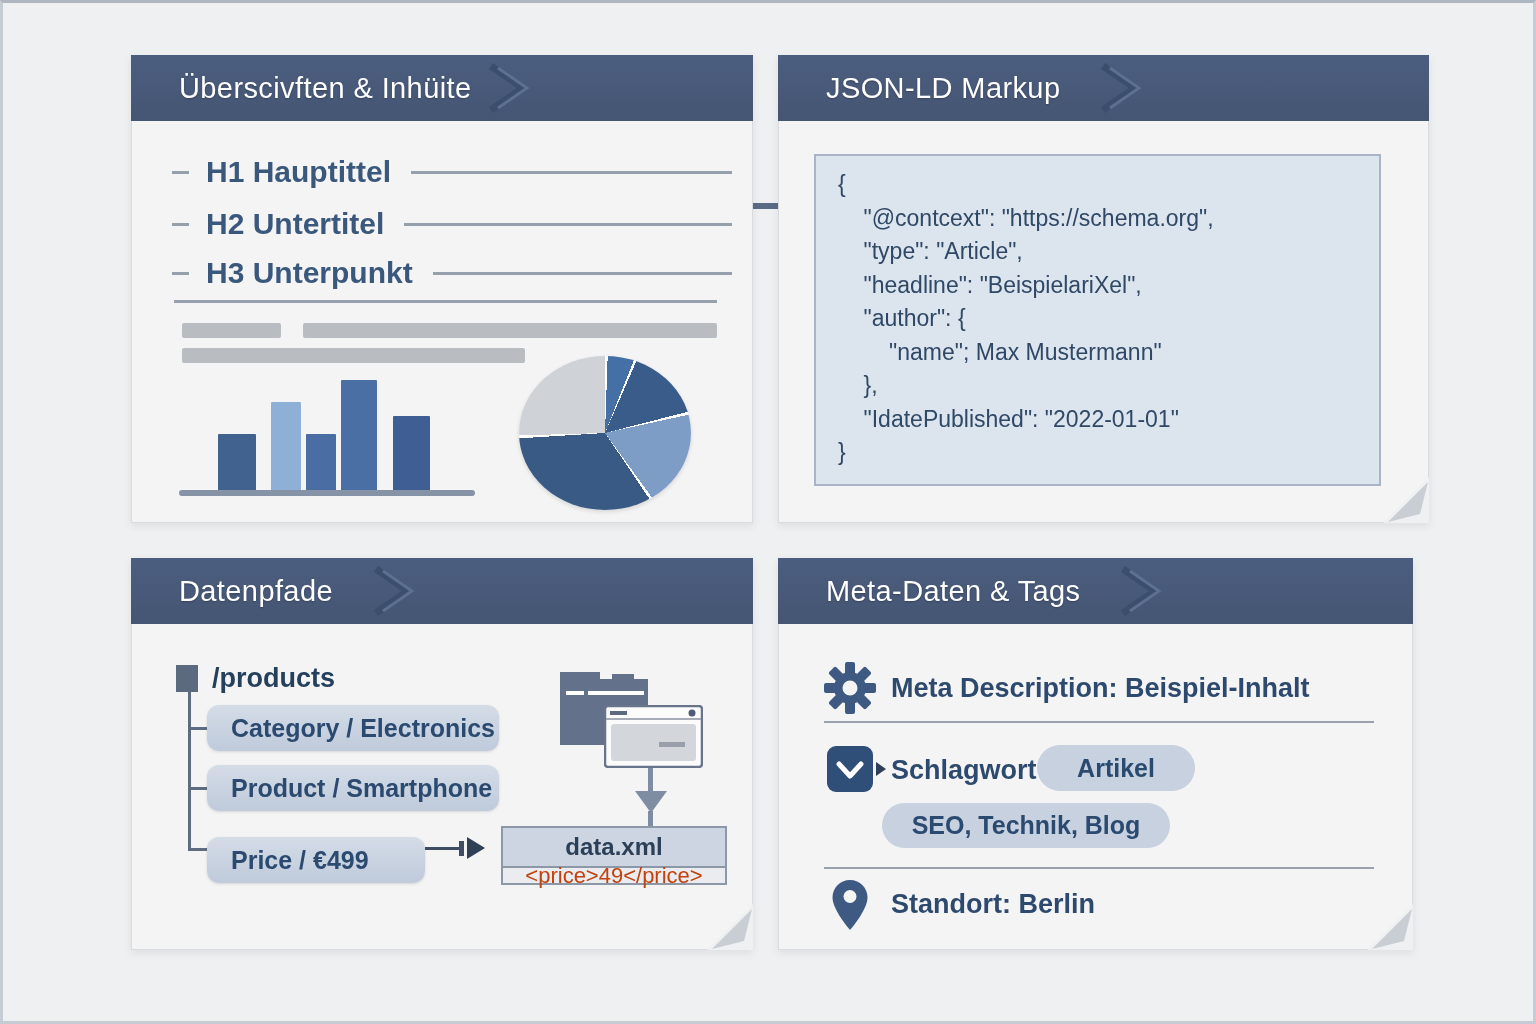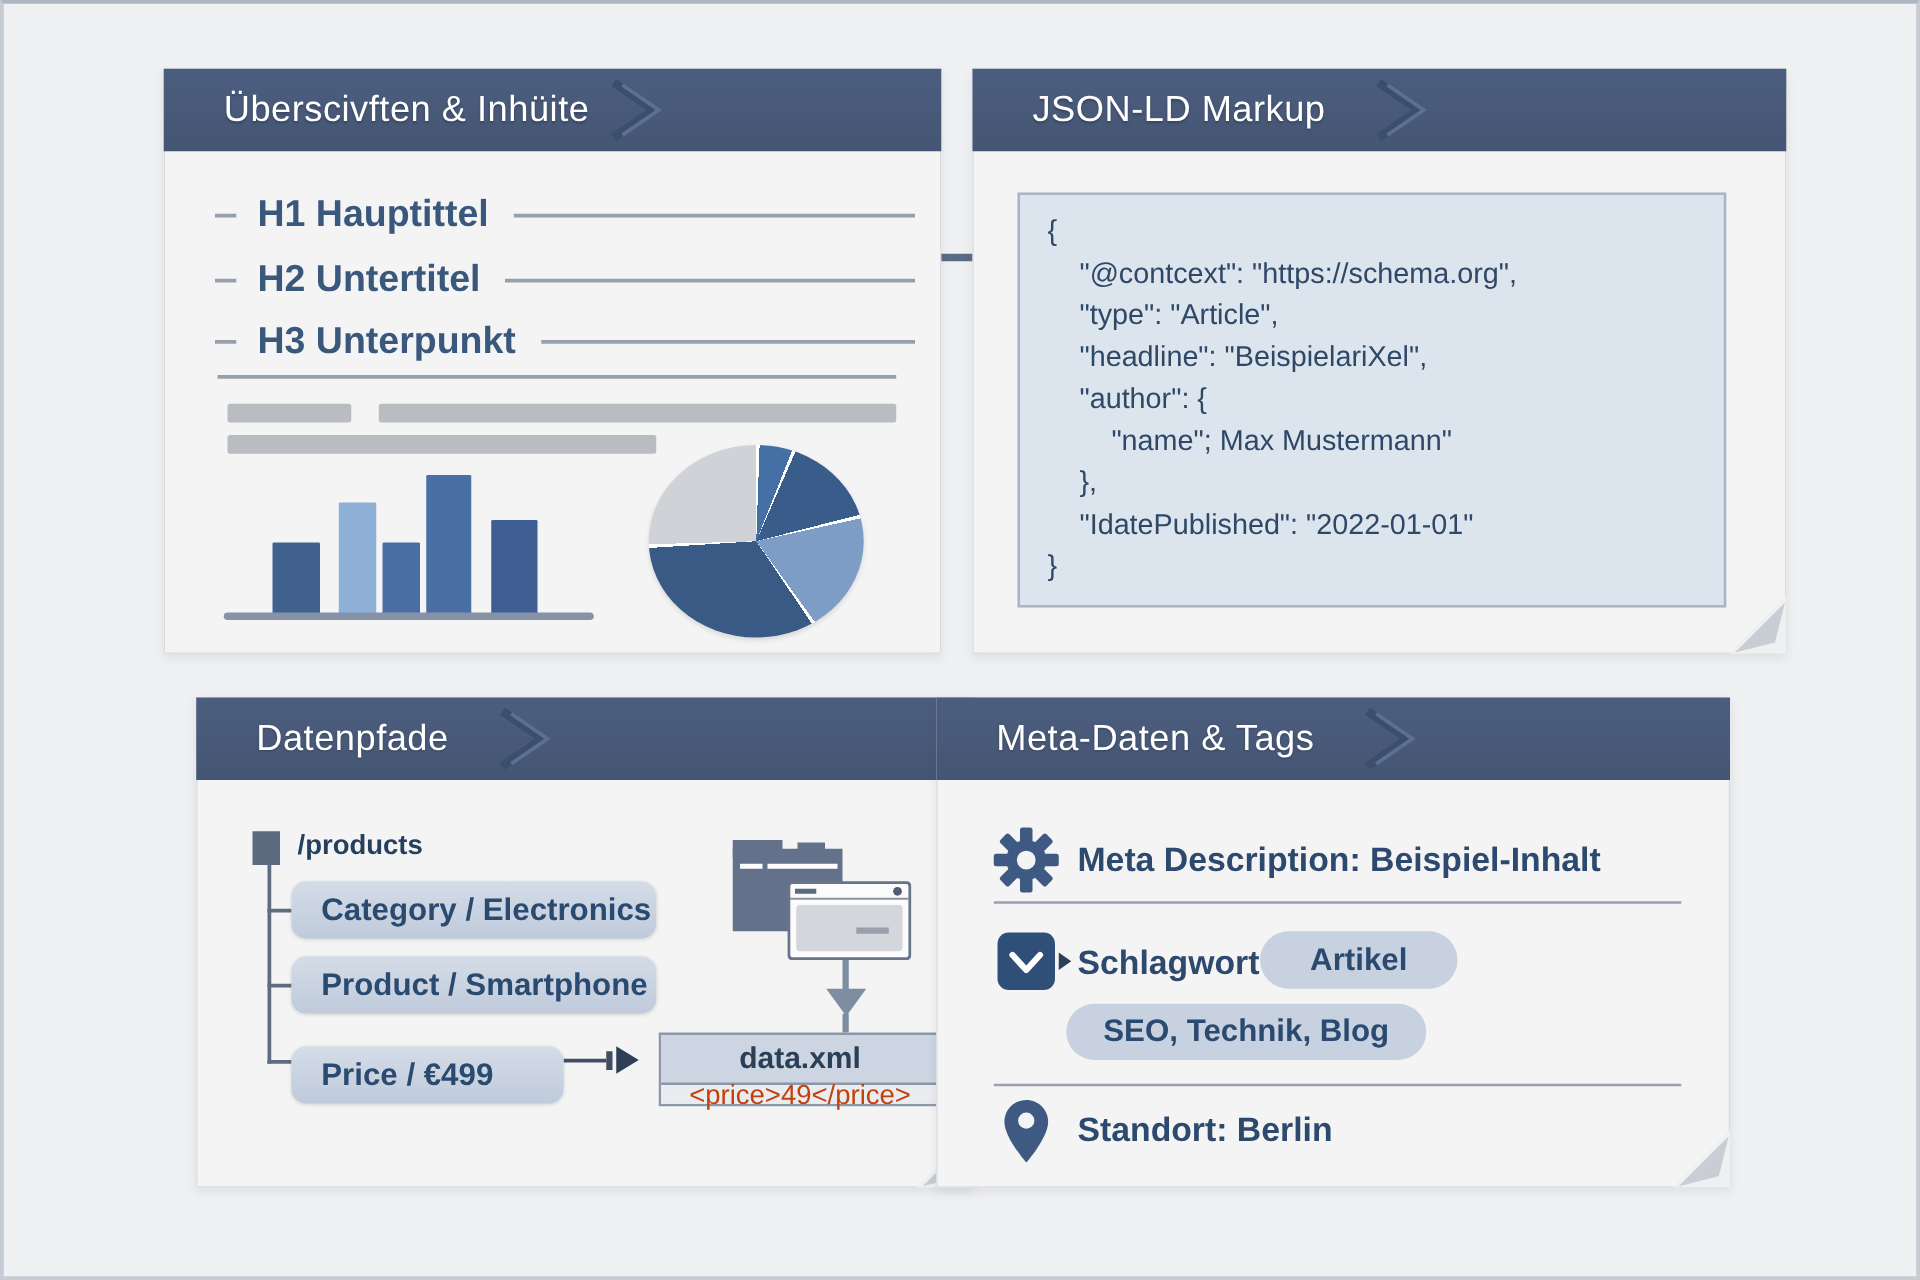--- a/index.html
+++ b/index.html
@@ -3,22 +3,22 @@
 <meta charset="utf-8">
 <style>
   html,body{margin:0;padding:0;background:#e7e8ea;}
   .page{position:relative;width:1536px;height:1024px;background:#eff0f1;
     border:3px solid #c6ccd4;border-top-color:#aeb6c2;box-sizing:border-box;overflow:hidden;
     font-family:"Liberation Sans",sans-serif;}
   .panel{position:absolute;background:#f4f4f5;border:1px solid #d9dbdf;
     box-shadow:0 3px 8px rgba(60,70,90,.10);}
   .p1{left:128px;top:52px;width:620px;height:466px;}
   .p2{left:775px;top:52px;width:633px;height:466px;padding-left:16px;}
-  .p3{left:128px;top:555px;width:620px;height:390px;margin-left:26px;}
-  .p4{left:746px;top:555px;width:633px;height:390px;}
+  .p3{left:128px;top:555px;width:620px;height:390px;}
+  .p4{left:775px;top:555px;width:633px;height:390px;}
   .band{position:absolute;left:-1px;top:-1px;right:-1px;height:66px;
     background:linear-gradient(#50628425,#00000015),#4b5d7e;display:flex;align-items:center;}
   .band-title{color:#fff;font-size:29px;font-weight:normal;padding-left:48px;
     text-shadow:0 1px 2px rgba(0,0,0,.25);letter-spacing:.4px;}
   .chev{position:absolute;top:0;}
   
   .hitem{position:absolute;left:40px;right:20px;height:36px;display:flex;align-items:center;}
   .hdash{width:17px;height:3px;background:#96a0ad;margin-right:17px;flex:none;}
   .hlabel{font-size:30px;font-weight:bold;color:#3a577c;white-space:nowrap;}
   .hline{flex:1;height:3px;background:#96a0ad;margin-left:20px;}
@@ -29,21 +29,21 @@
   .pie{position:absolute;left:387px;top:300px;width:172px;height:154px;border-radius:50%;
     box-shadow:0 2px 4px rgba(0,0,0,.12);}
   
   .codeblock{position:absolute;left:35px;top:98px;width:567px;height:332px;background:#dce4ee;
     border:2px solid #a9b5c6;box-sizing:border-box;padding:12px 0 0 22px;}
   .codeline{font-size:23px;line-height:33.5px;white-space:pre;color:#2e4866;font-weight:500;}
   .connector-line{position:absolute;left:745px;top:200px;width:72px;height:6px;background:#5b6b85;border-radius:3px;}
   .connector-dot{position:absolute;left:806px;top:192px;width:21px;height:21px;border-radius:50%;background:#54657e;}
   
   .rootsq{position:absolute;left:44px;top:106px;width:22px;height:27px;background:#5c6a80;}
-  .rootlabel{position:absolute;left:80px;top:104px;font-size:22px;font-weight:bold;color:#25405c;}
+  .rootlabel{position:absolute;left:80px;top:104px;font-size:27px;font-weight:bold;color:#25405c;}
   .vline{position:absolute;left:56px;top:133px;width:3px;height:159px;background:#5f6b80;}
   .stub{position:absolute;left:56px;width:23px;height:3px;background:#5f6b80;}
   .node{position:absolute;left:75px;height:46px;border-radius:12px;
     background:linear-gradient(#d4dce7,#bfcadb);display:flex;align-items:center;padding-left:24px;
     box-sizing:border-box;font-size:25px;font-weight:bold;color:#2b4a70;box-shadow:0 1px 3px rgba(0,0,0,.12);}
   .arr-h{position:absolute;left:293px;top:288px;width:34px;height:3px;background:#3f4d62;}
   .arr-tick{position:absolute;left:327px;top:282px;width:5px;height:15px;background:#3f4d62;}
   .arr-head{position:absolute;left:335px;top:278px;width:0;height:0;
     border-left:18px solid #2f4056;border-top:11px solid transparent;border-bottom:11px solid transparent;}
   .downstem{position:absolute;left:516px;width:5px;background:#7e8da2;}

